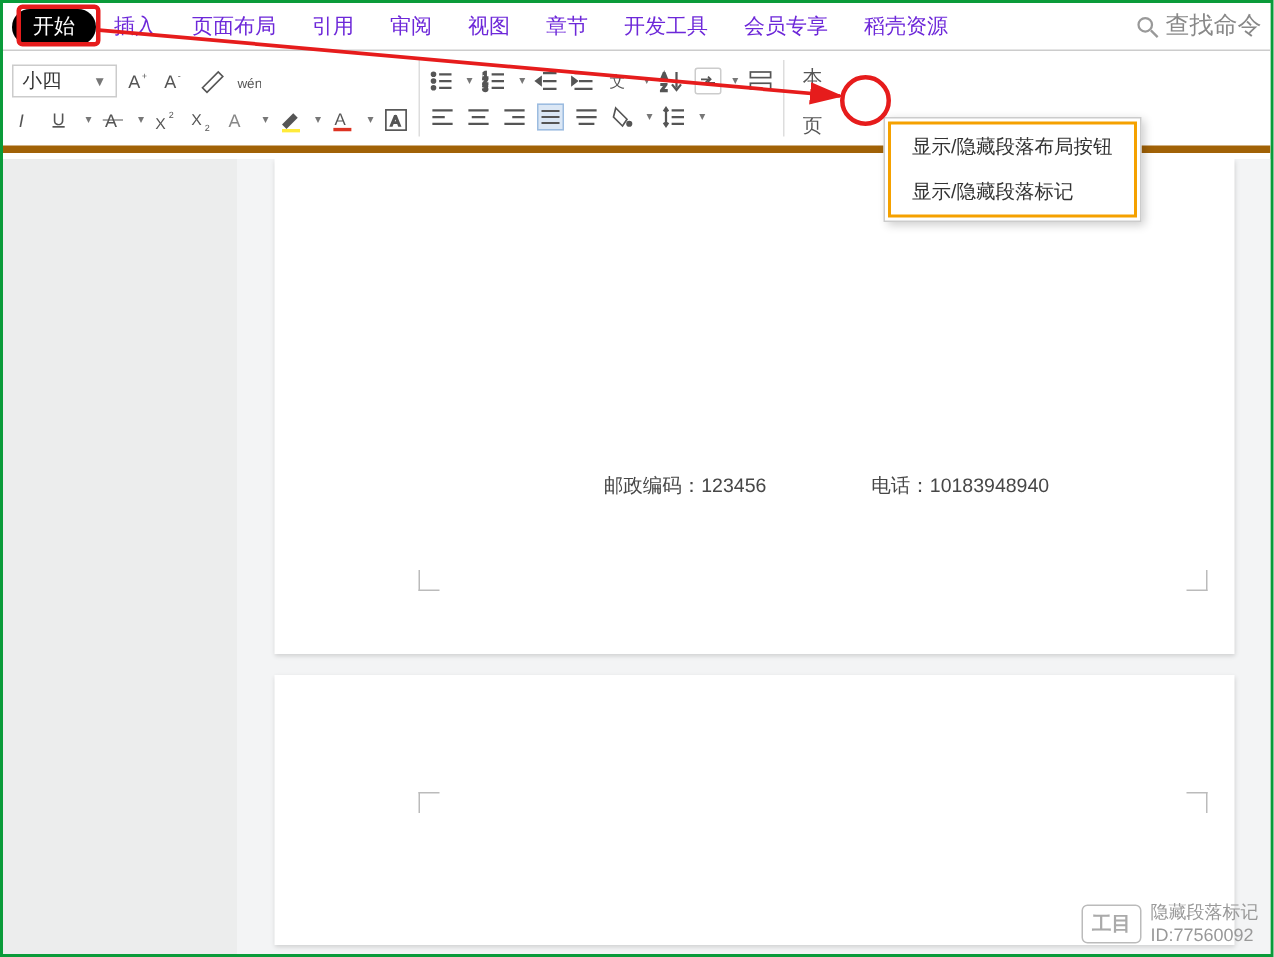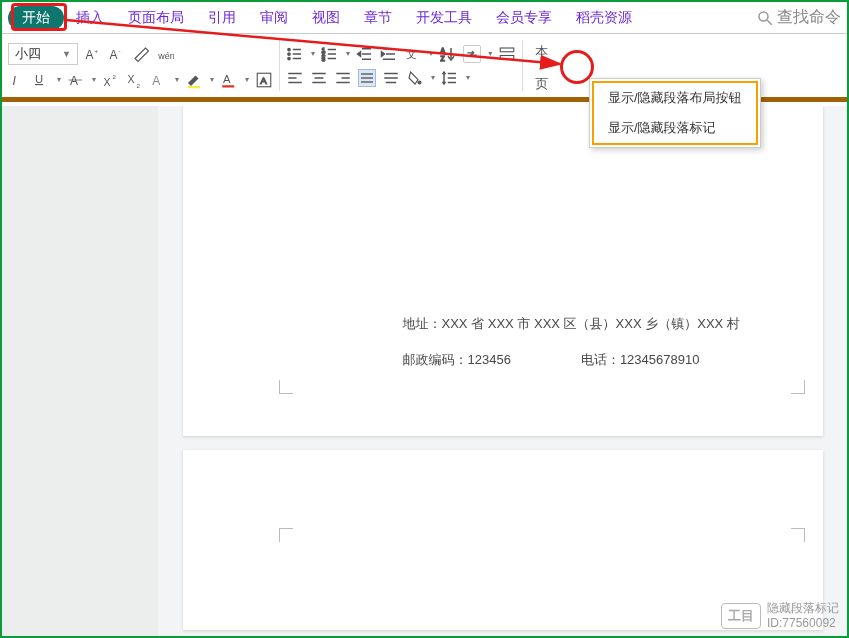--- a/index.html
+++ b/index.html
@@ -1,19 +1,19 @@
 <!DOCTYPE html>
 <html><head>
 <meta charset="utf-8">
 <style>
   * { box-sizing: border-box; margin: 0; padding: 0; }
   body { font-family: "Microsoft YaHei", Arial, sans-serif; font-size: 12px; color: #333; background: #fff; width: 849px; height: 638px; overflow: hidden; position: relative; border: 2px solid #0a9b3a; }
   .tabs { display: flex; align-items: center; height: 32px; border-bottom: 1px solid #ccc; padding: 0 6px; gap: 0; position: relative; background:#fff;}
   .tab { padding: 4px 12px; cursor: pointer; font-size: 14px; color: #6d28d9; }
-  .tab.active { background: #0f766e; color: #fff; border-radius: 12px; padding: 3px 14px; }
+  .tab.active { background: #000000; color: #fff; border-radius: 12px; padding: 3px 14px; }
   .search { margin-left: auto; color: #888; font-size: 16px; display:flex; align-items:center; gap:3px;}
   .search svg{width:14px;height:14px;}
   .toolbar { display:flex; height: 68px; border-bottom: 5px solid #a16207; background:#fff; align-items:stretch; }
   .tool-col { display:flex; flex-direction:column; justify-content:center; gap:6px; padding:4px 6px; }
   .tool-row { display:flex; align-items:center; gap:6px; }
   .ico { width:18px; height:18px; display:inline-flex; align-items:center; justify-content:center; color:#555; }
   .ico svg{width:100%;height:100%;}
   .sep { width:1px; background:#ddd; margin:6px 0;}
   .font-size-box { display:flex; align-items:center; border:1px solid #ccc; padding:1px 6px; font-size:13px; gap:6px; min-width:70px; justify-content:space-between;}
   .font-size-box .caret{font-size:9px;color:#777;}
@@ -307,26 +307,23 @@
     <div class="item">显示/隐藏段落布局按钮</div>
     <div class="item">显示/隐藏段落标记</div>
   </div>
 </div>
 
 <div class="doc-area">
   <div class="ruler-left"></div>
   <div class="pages">
     <div class="page">
       <div class="doc-text">
-        <div>
-          <span>地址：</span><span>XXX 省 XXX 市 XXX 区（县）XXX 乡（镇）XXX 村</span>
-        </div>
         <div class="line2">
           <span><span>邮政编码：</span><span>123456</span></span>
-          <span><span>电话：</span><span>12345678910</span></span>
+          <span><span>电话：</span><span>10183948940</span></span>
         </div>
       </div>
       <div class="corner bl" style="bottom:42px;left:96px;"></div>
       <div class="corner br" style="bottom:42px;right:18px;"></div>
     </div>
     <div class="page page2">
       <div class="corner tl" style="top:78px;left:96px;"></div>
       <div class="corner tr" style="top:78px;right:18px;"></div>
     </div>
   </div>

